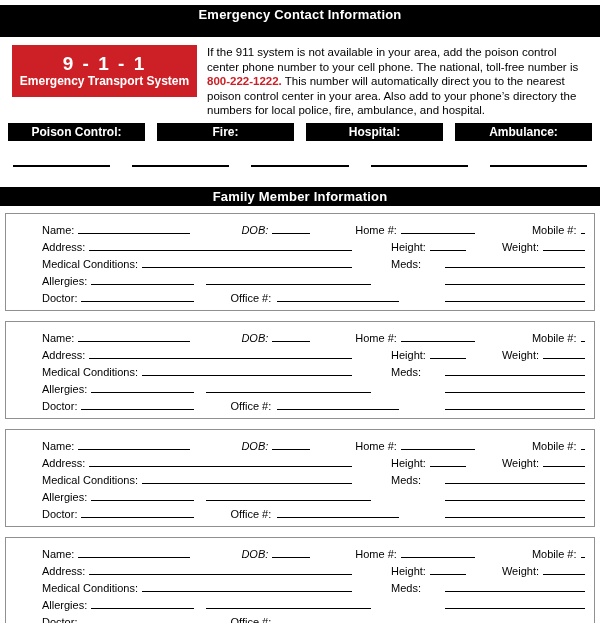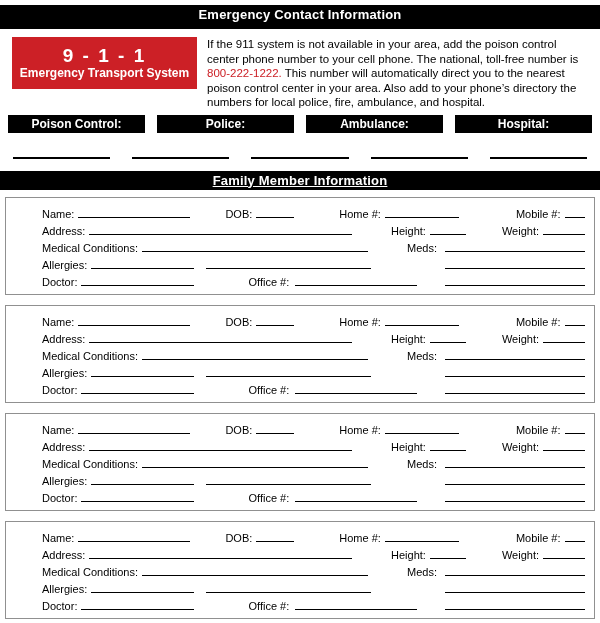--- a/index.html
+++ b/index.html
@@ -6,29 +6,29 @@
   html, body { width: 600px; height: 623px; overflow: hidden; background: #fff; }
   body {
     font-family: "Liberation Sans", "DejaVu Sans", sans-serif;
     color: #000;
   }
 
   
   .section-bar {
     background: #000;
     color: #fff;
-    height: 24px;
+    height: 32px;
     line-height: 20px;
     text-align: center;
     font-size: 13px;
     font-weight: bold;
     letter-spacing: 0.2px;
   }
   .top-bar { margin-top: 5px; }
-  .family-bar { margin-top: 12px; height: 19px; line-height: 19px; text-decoration: underline; }
+  .family-bar { margin-top: 20px; height: 19px; line-height: 19px; }
 
   
   .intro {
     display: flex;
     align-items: flex-start;
     margin: 8px 15px 0 12px;
   }
   .red-box {
     width: 185px;
     height: 52px;
@@ -56,21 +56,21 @@
     font-weight: bold;
     line-height: 15px;
   }
   .intro-text {
     flex: 1;
     margin-left: 10px;
     font-size: 11.5px;
     line-height: 14.5px;
     text-align: left;
   }
-  .intro-text .phone { color: #cc2026; font-weight: normal; }
+  .intro-text .phone { color: #cc2026; font-weight: bold; }
 
   
   .contact-bars {
     display: flex;
     gap: 12px;
     margin: 5px 8px 0;
   }
   .contact-bar {
     flex: 1;
     background: #000;
@@ -124,45 +124,45 @@
   .w-dob     { width: 38px; }
   .w-home    { width: 74px; }
   .w-height  { width: 36px; }
   .w-weight  { width: 42px; }
   .w-right   { width: 140px; margin-left: 0; }
   .w-allerg  { width: 103px; }
   .w-mid     { width: 165px; margin-left: 12px; }
   .w-doctor  { width: 113px; }
   .w-office  { width: 122px; margin-left: 6px; }
 
-  .ml8  { margin-left: 8px; }
-  .ml9  { margin-left: 27px; }
+  .ml8  { margin-left: 24px; font-style: italic; }
+  .ml9  { margin-left: 9px; }
   .ml12 { margin-left: 12px; }
   .ml18 { margin-left: 18px; }
   .ml20 { margin-left: 9px; }
   .ml30 { margin-left: 30px; }
 </style>
 </head>
 <body>
 
 <div class="section-bar top-bar">Emergency Contact Information</div>
 
 <div class="intro">
   <div class="red-box">
     <div class="num">9 - 1 - 1</div>
     <div class="sys">Emergency Transport System</div>
   </div>
   <div class="intro-text"><span>If the 911 system is not available in your area, add the poison control center phone number to your cell phone. The national, toll-free number is </span><span class="phone">800-222-1222.</span><span> This number will automatically direct you to the nearest poison control center in your area. Also add to your phone’s directory the numbers for local police, fire, ambulance, and hospital.</span></div>
 </div>
 
 <div class="contact-bars">
   <div class="contact-bar">Poison Control:</div>
-  <div class="contact-bar">Police:</div>
+  <div class="contact-bar">Fire:</div>
+  <div class="contact-bar">Hospital:</div>
   <div class="contact-bar">Ambulance:</div>
-  <div class="contact-bar">Hospital:</div>
 </div>
 
 <div class="contact-lines">
   <div class="contact-line-cell">
       <div class="contact-line"></div>
     </div>
   <div class="contact-line-cell">
       <div class="contact-line"></div>
     </div>
   <div class="contact-line-cell">

